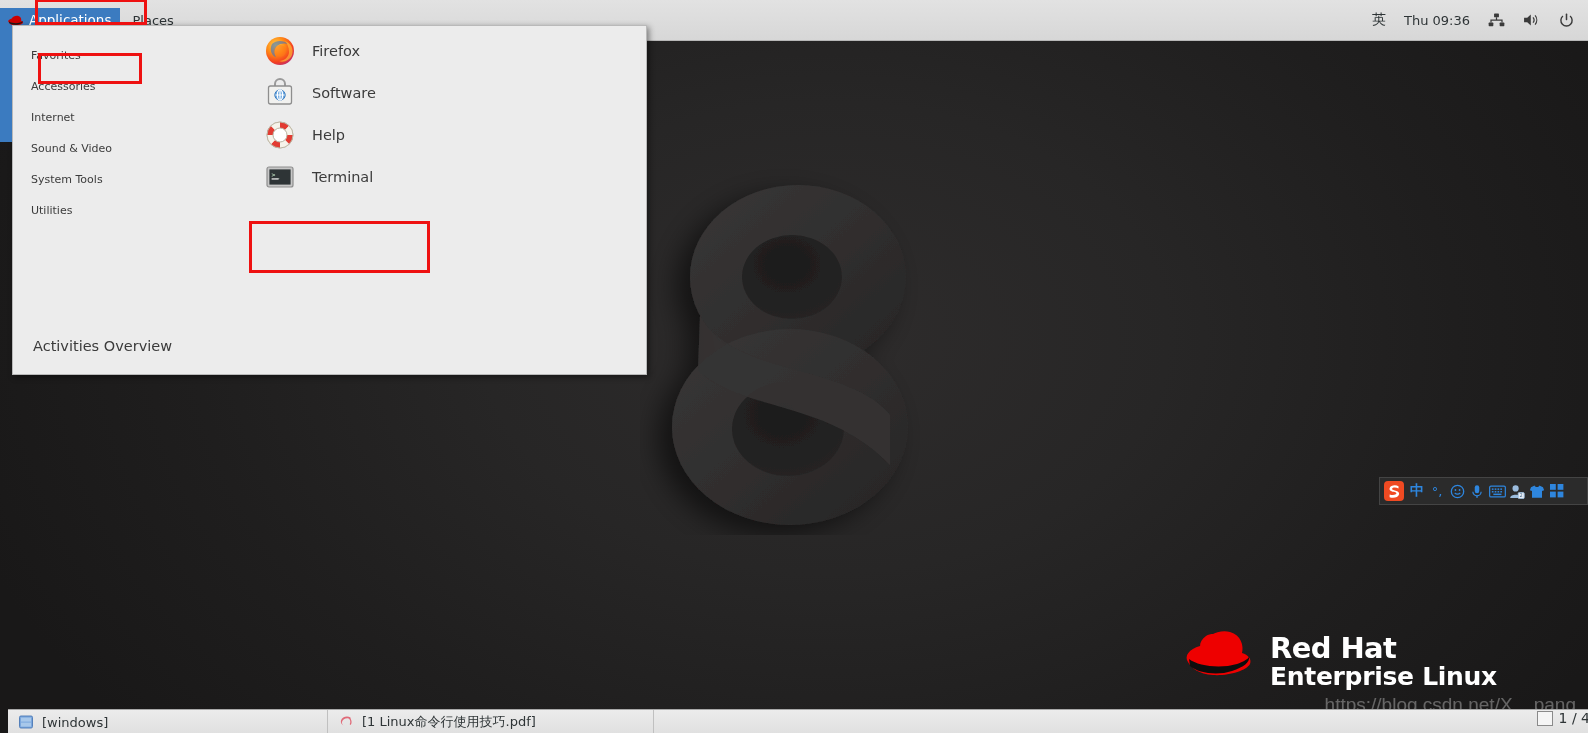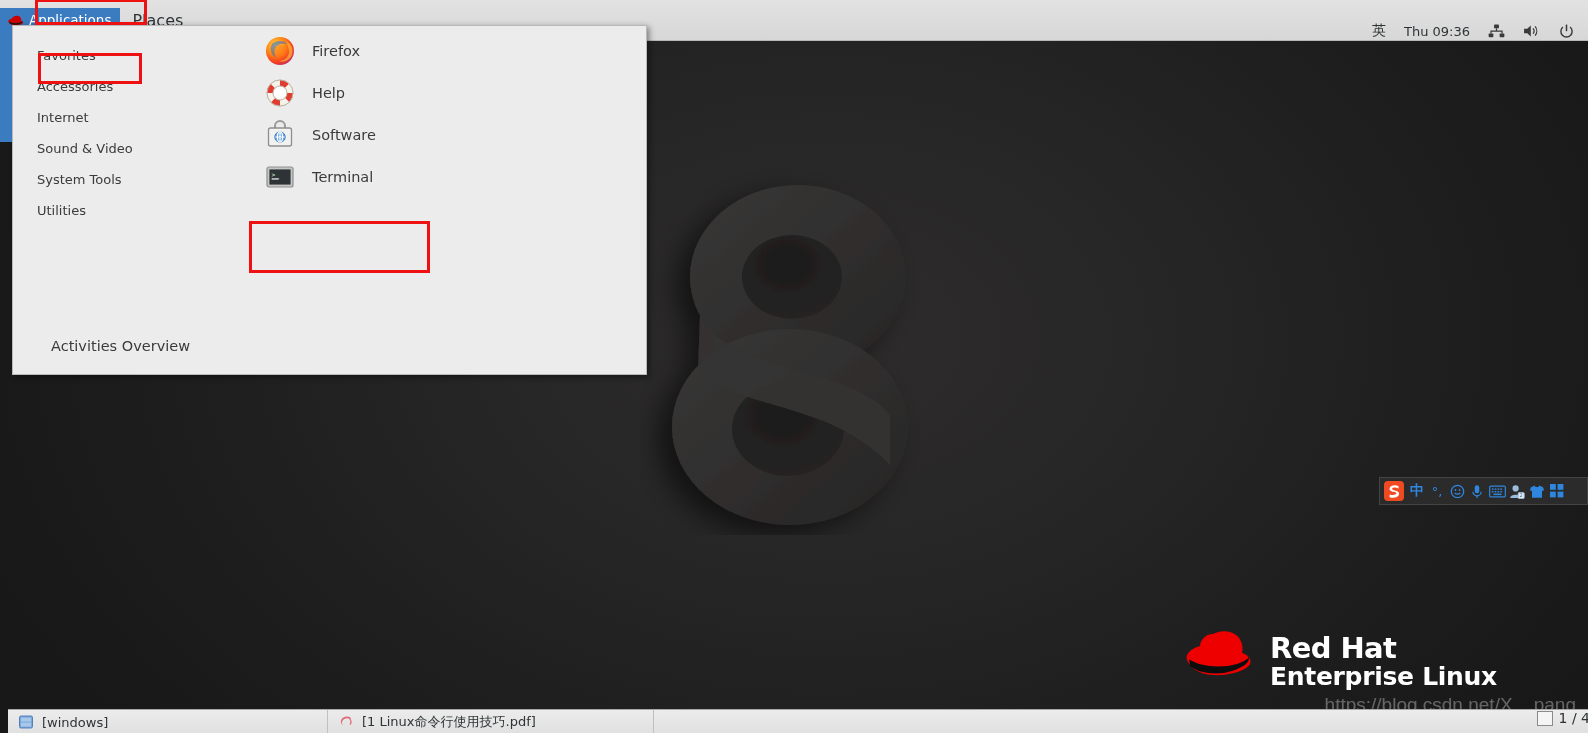--- a/index.html
+++ b/index.html
@@ -21,34 +21,34 @@
   #wall-eight{
     position:absolute; left:640px; top:165px; width:310px; height:370px;
     opacity:.97;
   }
 
   
   #top-panel{
     position:absolute; left:0; top:0; width:1588px; height:41px;
     background:linear-gradient(#e2e2e2,#d7d7d7);
     border-bottom:1px solid #b7b7b7;
-    display:flex; align-items:flex-end;
+    display:flex; align-items:center;
     font-size:13.5px; color:#2e3436;
     z-index:40;
   }
   .panel-left{ display:flex; align-items:center; height:100%; }
   #applications-button{
     display:flex; align-items:center; gap:5px;
     height:25px; padding:0 9px 0 7px;
     background:#3b7bc0; color:#fff;
   }
   #applications-button .lbl{ font-size:13.5px; color:#ffffff; }
   #places-button{
     height:25px; display:flex; align-items:center; padding:5px 12px;
-    color:#2e3436; font-size:16px;
+    color:#2e3436; font-size:13px;
   }
   .panel-right{
     margin-left:auto; display:flex; align-items:center; gap:18px;
     padding-right:14px; color:#2e3436; font-size:13px;
   }
   .panel-right .ime-lang{ font-size:14px; }
   .panel-right .clock{ font-size:13px; }
   .tray-ico{ display:flex; align-items:center; }
 
   
@@ -65,36 +65,36 @@
   }
   #menu-blue-strip2{
     position:absolute; left:0; top:25px; width:12px; height:117px;
     background:#3b7bc0; z-index:46;
   }
   #category-column{
     width:226px; height:100%; padding-top:14px;
     position:relative;
   }
   .cat-item{
-    height:31px; line-height:31px; padding-left:24px;
-    font-size:13px; color:#3b3b3b;
+    height:31px; line-height:31px; padding-left:18px;
+    font-size:11px; color:#3b3b3b;
   }
   #apps-column{
     flex:1; padding-top:4px; position:relative;
   }
   .app-item{
     display:flex; align-items:center; gap:16px;
     height:42px; padding-left:25px;
   }
   .app-item .app-label{ font-size:14.5px; color:#3b3b3b; }
   .app-icon{ width:32px; height:32px; flex:0 0 32px; position:relative; }
 
   #activities-row{
     position:absolute; left:0; bottom:20px; width:100%;
-    padding-left:38px; font-size:14.5px; color:#3b3b3b;
+    padding-left:20px; font-size:14.5px; color:#3b3b3b;
   }
 
   
   .red-box{ position:absolute; border:3px solid #ee1111; z-index:60; pointer-events:none; }
   #red-applications{ left:35px;  top:-1px;  width:112px; height:26px; }
   #red-favorites  { left:38px;  top:53px;  width:104px; height:31px; }
   #red-terminal   { left:249px; top:221px; width:181px; height:52px; }
 
   
   #ime-bar{
@@ -334,55 +334,55 @@
           <circle cx="16" cy="16" r="6" fill="#ff7a18" opacity=".5"></circle>
         </svg>
       </span>
       <span class="app-label">Firefox</span>
     </div>
 
 
     <div class="app-item">
       <span class="app-icon">
         <svg width="32" height="32" viewBox="0 0 32 32">
+          <path d="M11 9 L11 7 a5 5 0 0 1 10 0 L21 9" fill="none" stroke="#9a9a9a" stroke-width="2"></path>
+          <rect x="4.5" y="9" width="23" height="18" rx="2" fill="#f1f1ef" stroke="#8e8e8e" stroke-width="1.3"></rect>
+          <circle cx="16" cy="18" r="5.2" fill="#6aa7e0" stroke="#3d7ec0" stroke-width="1"></circle>
+          <g stroke="#ffffff" stroke-width="1.2">
+            <path d="M11.4 18 L20.6 18 M16 13 L16 23"></path>
+            <ellipse cx="16" cy="18" rx="2.6" ry="5.1" fill="none"></ellipse>
+          </g>
+        </svg>
+      </span>
+      <span class="app-label">Software</span>
+    </div>
+
+    <div class="app-item">
+      <span class="app-icon">
+        <svg width="32" height="32" viewBox="0 0 32 32">
           <circle cx="16" cy="16" r="13" fill="#f4f1e8" stroke="#c9c2ae" stroke-width="1"></circle>
           <circle cx="16" cy="16" r="13" fill="none" stroke="#e23b32" stroke-width="0"></circle>
           <path d="M16 3 a13 13 0 0 1 9.2 3.8 L21 11 a7 7 0 0 0 -5 -2 Z" fill="#e23b32"></path>
           <path d="M25.2 6.8 A13 13 0 0 1 29 16 L23 16 a7 7 0 0 0 -2 -5 Z" fill="#f6f3ea"></path>
           <path d="M29 16 a13 13 0 0 1 -3.8 9.2 L21 21 a7 7 0 0 0 2 -5 Z" fill="#e23b32"></path>
           <path d="M25.2 25.2 A13 13 0 0 1 16 29 L16 23 a7 7 0 0 0 5 -2 Z" fill="#f6f3ea"></path>
           <path d="M16 29 a13 13 0 0 1 -9.2 -3.8 L11 21 a7 7 0 0 0 5 2 Z" fill="#e23b32"></path>
           <path d="M6.8 25.2 A13 13 0 0 1 3 16 L9 16 a7 7 0 0 0 2 5 Z" fill="#f6f3ea"></path>
           <path d="M3 16 a13 13 0 0 1 3.8 -9.2 L11 11 a7 7 0 0 0 -2 5 Z" fill="#e23b32"></path>
           <path d="M6.8 6.8 A13 13 0 0 1 16 3 L16 9 a7 7 0 0 0 -5 2 Z" fill="#f6f3ea"></path>
           <circle cx="16" cy="16" r="7" fill="#ffffff" stroke="#b9b2a0" stroke-width="1"></circle>
           <circle cx="16" cy="16" r="13" fill="none" stroke="#bdb6a4" stroke-width="1"></circle>
         </svg>
       </span>
       <span class="app-label">Help</span>
     </div>
 
     <div class="app-item">
       <span class="app-icon">
         <svg width="32" height="32" viewBox="0 0 32 32">
-          <path d="M11 9 L11 7 a5 5 0 0 1 10 0 L21 9" fill="none" stroke="#9a9a9a" stroke-width="2"></path>
-          <rect x="4.5" y="9" width="23" height="18" rx="2" fill="#f1f1ef" stroke="#8e8e8e" stroke-width="1.3"></rect>
-          <circle cx="16" cy="18" r="5.2" fill="#6aa7e0" stroke="#3d7ec0" stroke-width="1"></circle>
-          <g stroke="#ffffff" stroke-width="1.2">
-            <path d="M11.4 18 L20.6 18 M16 13 L16 23"></path>
-            <ellipse cx="16" cy="18" rx="2.6" ry="5.1" fill="none"></ellipse>
-          </g>
-        </svg>
-      </span>
-      <span class="app-label">Software</span>
-    </div>
-
-    <div class="app-item">
-      <span class="app-icon">
-        <svg width="32" height="32" viewBox="0 0 32 32">
           <rect x="3" y="6" width="26" height="20" rx="2" fill="#c6c6c6" stroke="#8e8e8e" stroke-width="1.2"></rect>
           <rect x="5.4" y="8.4" width="21.2" height="15.2" fill="#2e3436"></rect>
           <text x="7.6" y="15.6" font-family="DejaVu Sans Mono, monospace" font-size="6.4" fill="#d8ffd8">&gt;_</text>
           <rect x="7.6" y="17.2" width="7" height="1.5" fill="#cfcfcf"></rect>
         </svg>
       </span>
       <span class="app-label">Terminal</span>
     </div>
   </div>
 

